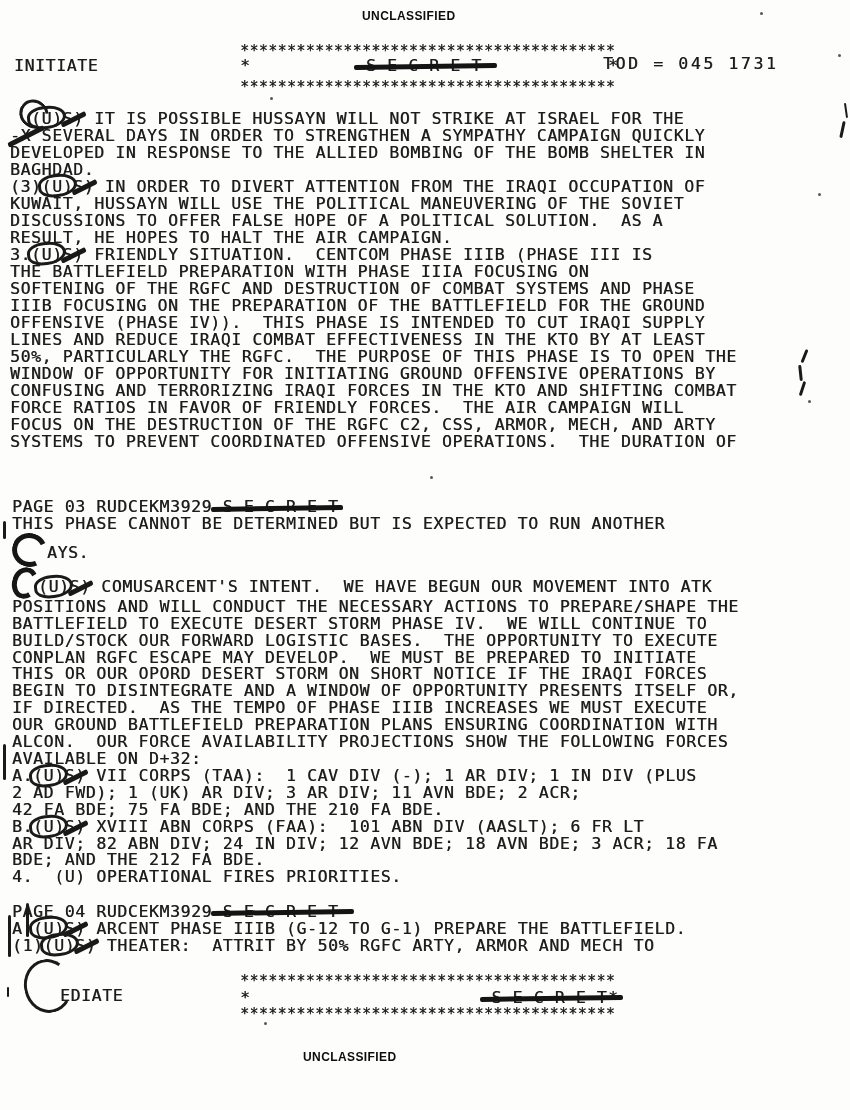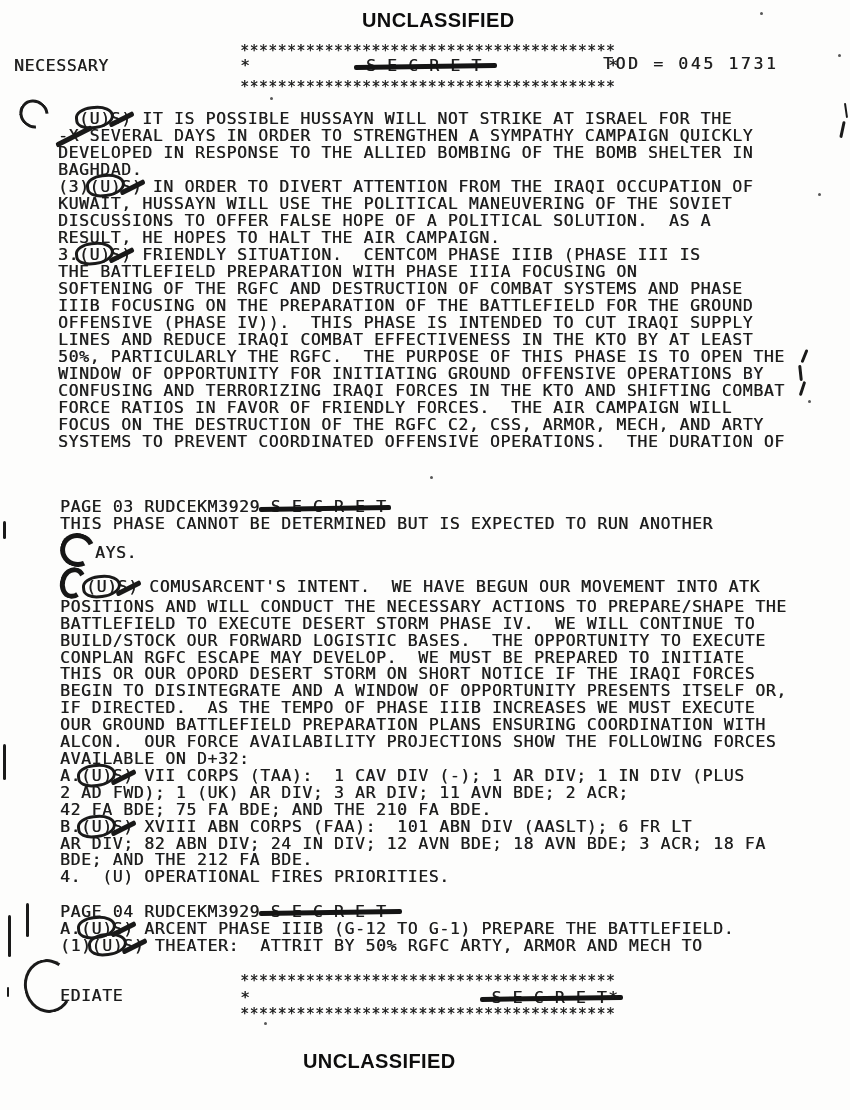--- a/index.html
+++ b/index.html
@@ -4,29 +4,29 @@
 <style>
   html,body{margin:0;padding:0;background:#dcdcdc;}
   .page{
     position:relative;width:850px;height:1110px;background:#fdfdfc;
     font-family:"DejaVu Sans Mono","Liberation Mono",monospace;
     color:#1c1c1c;overflow:hidden;
   }
   .abs{position:absolute;white-space:pre;}
   .banner{
     font-family:"Liberation Sans","DejaVu Sans",sans-serif;
-    font-weight:bold;font-size:20px;letter-spacing:0.4px;color:#0d0d0d;
+    font-weight:bold;font-size:12px;letter-spacing:0.4px;color:#0d0d0d;
   }
   .mono{font-size:16.5px;letter-spacing:0.6px;text-shadow:0.4px 0 0 rgba(25,25,25,.75);}
   .stars{font-size:15px;letter-spacing:0.35px;text-shadow:0.4px 0 0 rgba(25,25,25,.75);}
   .doc-section{
     position:absolute;white-space:pre;font-size:16.5px;letter-spacing:0.6px;
     text-shadow:0.4px 0 0 rgba(25,25,25,.75);
   }
-  .doc-line{white-space:pre;margin-left:48px;}
+  .doc-line{white-space:pre;}
   .seg-pen-circle{position:relative;display:inline-block;}
   .seg-pen-circle::after{
     content:"";position:absolute;left:-4px;right:-3px;top:-4px;bottom:-2px;
     border:3px solid #1a1a1a;border-radius:48% 52% 55% 45%;transform:rotate(-6deg);
   }
   .seg-pen-slash{position:relative;display:inline-block;}
   .seg-pen-slash::after{
     content:"";position:absolute;left:-12%;top:42%;width:126%;height:4.5px;
     background:#191919;transform:rotate(-27deg);border-radius:2px;
   }
@@ -45,21 +45,21 @@
 </head>
 <body>
 
 <div class="page">
 
   
   <div class="abs banner" style="left:362px;top:9px">UNCLASSIFIED</div>
 
   
   <div class="abs stars" style="left:240px;top:42px">****************************************</div>
-  <div class="abs mono" style="left:14px;top:56px">NECESSARY</div>
+  <div class="abs mono" style="left:14px;top:56px">INITIATE</div>
   <div class="abs mono" style="left:240px;top:56px">*</div>
   <div class="abs mono seg-strike" style="left:366px;top:56px">S E C R E T</div>
   <div class="abs mono" style="left:608px;top:56px">*</div>
   <div class="abs mono" style="left:603px;top:54px;letter-spacing:2.6px">TOD = 045 1731</div>
   <div class="abs stars" style="left:240px;top:78px">****************************************</div>
 
   
   <div class="doc-section" style="top: 110px; left: 10px; line-height: 17px;"><div class="doc-line"><span>  </span><span class="seg-pen-circle">(U)</span><span class="seg-pen-slash">S)</span><span> IT IS POSSIBLE HUSSAYN WILL NOT STRIKE AT ISRAEL FOR THE</span></div><div class="doc-line"><span class="seg-pen-slash">-X </span><span>SEVERAL DAYS IN ORDER TO STRENGTHEN A SYMPATHY CAMPAIGN QUICKLY</span></div><div class="doc-line"><span>DEVELOPED IN RESPONSE TO THE ALLIED BOMBING OF THE BOMB SHELTER IN</span></div><div class="doc-line"><span>BAGHDAD.</span></div><div class="doc-line"><span>(3)</span><span class="seg-pen-circle">(U)</span><span class="seg-pen-slash">S)</span><span> IN ORDER TO DIVERT ATTENTION FROM THE IRAQI OCCUPATION OF</span></div><div class="doc-line"><span>KUWAIT, HUSSAYN WILL USE THE POLITICAL MANEUVERING OF THE SOVIET</span></div><div class="doc-line"><span>DISCUSSIONS TO OFFER FALSE HOPE OF A POLITICAL SOLUTION.  AS A</span></div><div class="doc-line"><span>RESULT, HE HOPES TO HALT THE AIR CAMPAIGN.</span></div><div class="doc-line"><span>3.</span><span class="seg-pen-circle">(U)</span><span class="seg-pen-slash">S)</span><span> FRIENDLY SITUATION.  CENTCOM PHASE IIIB (PHASE III IS</span></div><div class="doc-line"><span>THE BATTLEFIELD PREPARATION WITH PHASE IIIA FOCUSING ON</span></div><div class="doc-line"><span>SOFTENING OF THE RGFC AND DESTRUCTION OF COMBAT SYSTEMS AND PHASE</span></div><div class="doc-line"><span>IIIB FOCUSING ON THE PREPARATION OF THE BATTLEFIELD FOR THE GROUND</span></div><div class="doc-line"><span>OFFENSIVE (PHASE IV)).  THIS PHASE IS INTENDED TO CUT IRAQI SUPPLY</span></div><div class="doc-line"><span>LINES AND REDUCE IRAQI COMBAT EFFECTIVENESS IN THE KTO BY AT LEAST</span></div><div class="doc-line"><span>50%, PARTICULARLY THE RGFC.  THE PURPOSE OF THIS PHASE IS TO OPEN THE</span></div><div class="doc-line"><span>WINDOW OF OPPORTUNITY FOR INITIATING GROUND OFFENSIVE OPERATIONS BY</span></div><div class="doc-line"><span>CONFUSING AND TERRORIZING IRAQI FORCES IN THE KTO AND SHIFTING COMBAT</span></div><div class="doc-line"><span>FORCE RATIOS IN FAVOR OF FRIENDLY FORCES.  THE AIR CAMPAIGN WILL</span></div><div class="doc-line"><span>FOCUS ON THE DESTRUCTION OF THE RGFC C2, CSS, ARMOR, MECH, AND ARTY</span></div><div class="doc-line"><span>SYSTEMS TO PREVENT COORDINATED OFFENSIVE OPERATIONS.  THE DURATION OF</span></div></div>
   <div class="doc-section" style="top: 499px; left: 12px; line-height: 16.9px;"><div class="doc-line"><span>PAGE 03 RUDCEKM3929 </span><span class="seg-strike">S E C R E </span><span>T</span></div><div class="doc-line"><span>THIS PHASE CANNOT BE DETERMINED BUT IS EXPECTED TO RUN ANOTHER</span></div><div class="doc-line"><span class="seg-blob seg-blob-lg"></span><span>AYS.</span></div><div class="doc-line"><span class="seg-blob seg-blob-sm"></span><span class="seg-pen-circle">(U)</span><span class="seg-pen-slash">S)</span><span> COMUSARCENT'S INTENT.  WE HAVE BEGUN OUR MOVEMENT INTO ATK</span></div><div class="doc-line"><span>POSITIONS AND WILL CONDUCT THE NECESSARY ACTIONS TO PREPARE/SHAPE THE</span></div><div class="doc-line"><span>BATTLEFIELD TO EXECUTE DESERT STORM PHASE IV.  WE WILL CONTINUE TO</span></div><div class="doc-line"><span>BUILD/STOCK OUR FORWARD LOGISTIC BASES.  THE OPPORTUNITY TO EXECUTE</span></div><div class="doc-line"><span>CONPLAN RGFC ESCAPE MAY DEVELOP.  WE MUST BE PREPARED TO INITIATE</span></div><div class="doc-line"><span>THIS OR OUR OPORD DESERT STORM ON SHORT NOTICE IF THE IRAQI FORCES</span></div><div class="doc-line"><span>BEGIN TO DISINTEGRATE AND A WINDOW OF OPPORTUNITY PRESENTS ITSELF OR,</span></div><div class="doc-line"><span>IF DIRECTED.  AS THE TEMPO OF PHASE IIIB INCREASES WE MUST EXECUTE</span></div><div class="doc-line"><span>OUR GROUND BATTLEFIELD PREPARATION PLANS ENSURING COORDINATION WITH</span></div><div class="doc-line"><span>ALCON.  OUR FORCE AVAILABILITY PROJECTIONS SHOW THE FOLLOWING FORCES</span></div><div class="doc-line"><span>AVAILABLE ON D+32:</span></div><div class="doc-line"><span>A.</span><span class="seg-pen-circle">(U)</span><span class="seg-pen-slash">S)</span><span> VII CORPS (TAA):  1 CAV DIV (-); 1 AR DIV; 1 IN DIV (PLUS</span></div><div class="doc-line"><span>2 AD FWD); 1 (UK) AR DIV; 3 AR DIV; 11 AVN BDE; 2 ACR;</span></div><div class="doc-line"><span>42 FA BDE; 75 FA BDE; AND THE 210 FA BDE.</span></div><div class="doc-line"><span>B.</span><span class="seg-pen-circle">(U)</span><span class="seg-pen-slash">S)</span><span> XVIII ABN CORPS (FAA):  101 ABN DIV (AASLT); 6 FR LT</span></div><div class="doc-line"><span>AR DIV; 82 ABN DIV; 24 IN DIV; 12 AVN BDE; 18 AVN BDE; 3 ACR; 18 FA</span></div><div class="doc-line"><span>BDE; AND THE 212 FA BDE.</span></div><div class="doc-line"><span>4.  (U) OPERATIONAL FIRES PRIORITIES.</span></div></div>
   <div class="doc-section" style="top: 903px; left: 12px; line-height: 17px;"><div class="doc-line"><span>PAGE 04 RUDCEKM3929 </span><span class="seg-strike">S E C R E T</span></div><div class="doc-line"><span>A.</span><span class="seg-pen-circle">(U)</span><span class="seg-pen-slash">S)</span><span> ARCENT PHASE IIIB (G-12 TO G-1) PREPARE THE BATTLEFIELD.</span></div><div class="doc-line"><span>(1)</span><span class="seg-pen-circle">(U)</span><span class="seg-pen-slash">S)</span><span> THEATER:  ATTRIT BY 50% RGFC ARTY, ARMOR AND MECH TO</span></div></div>

